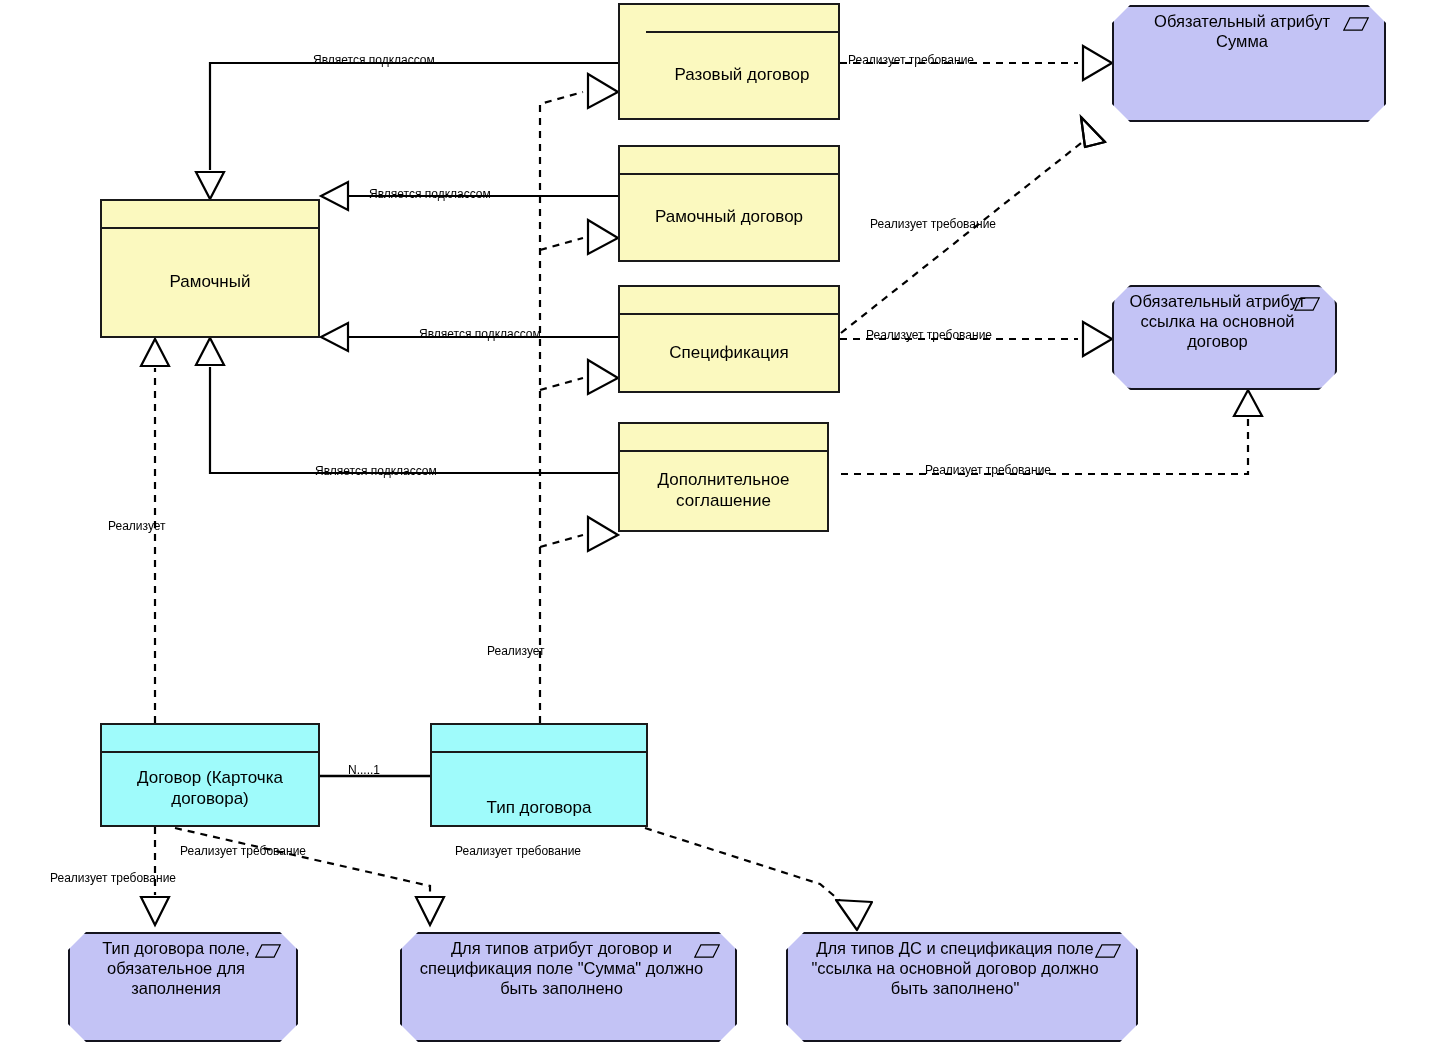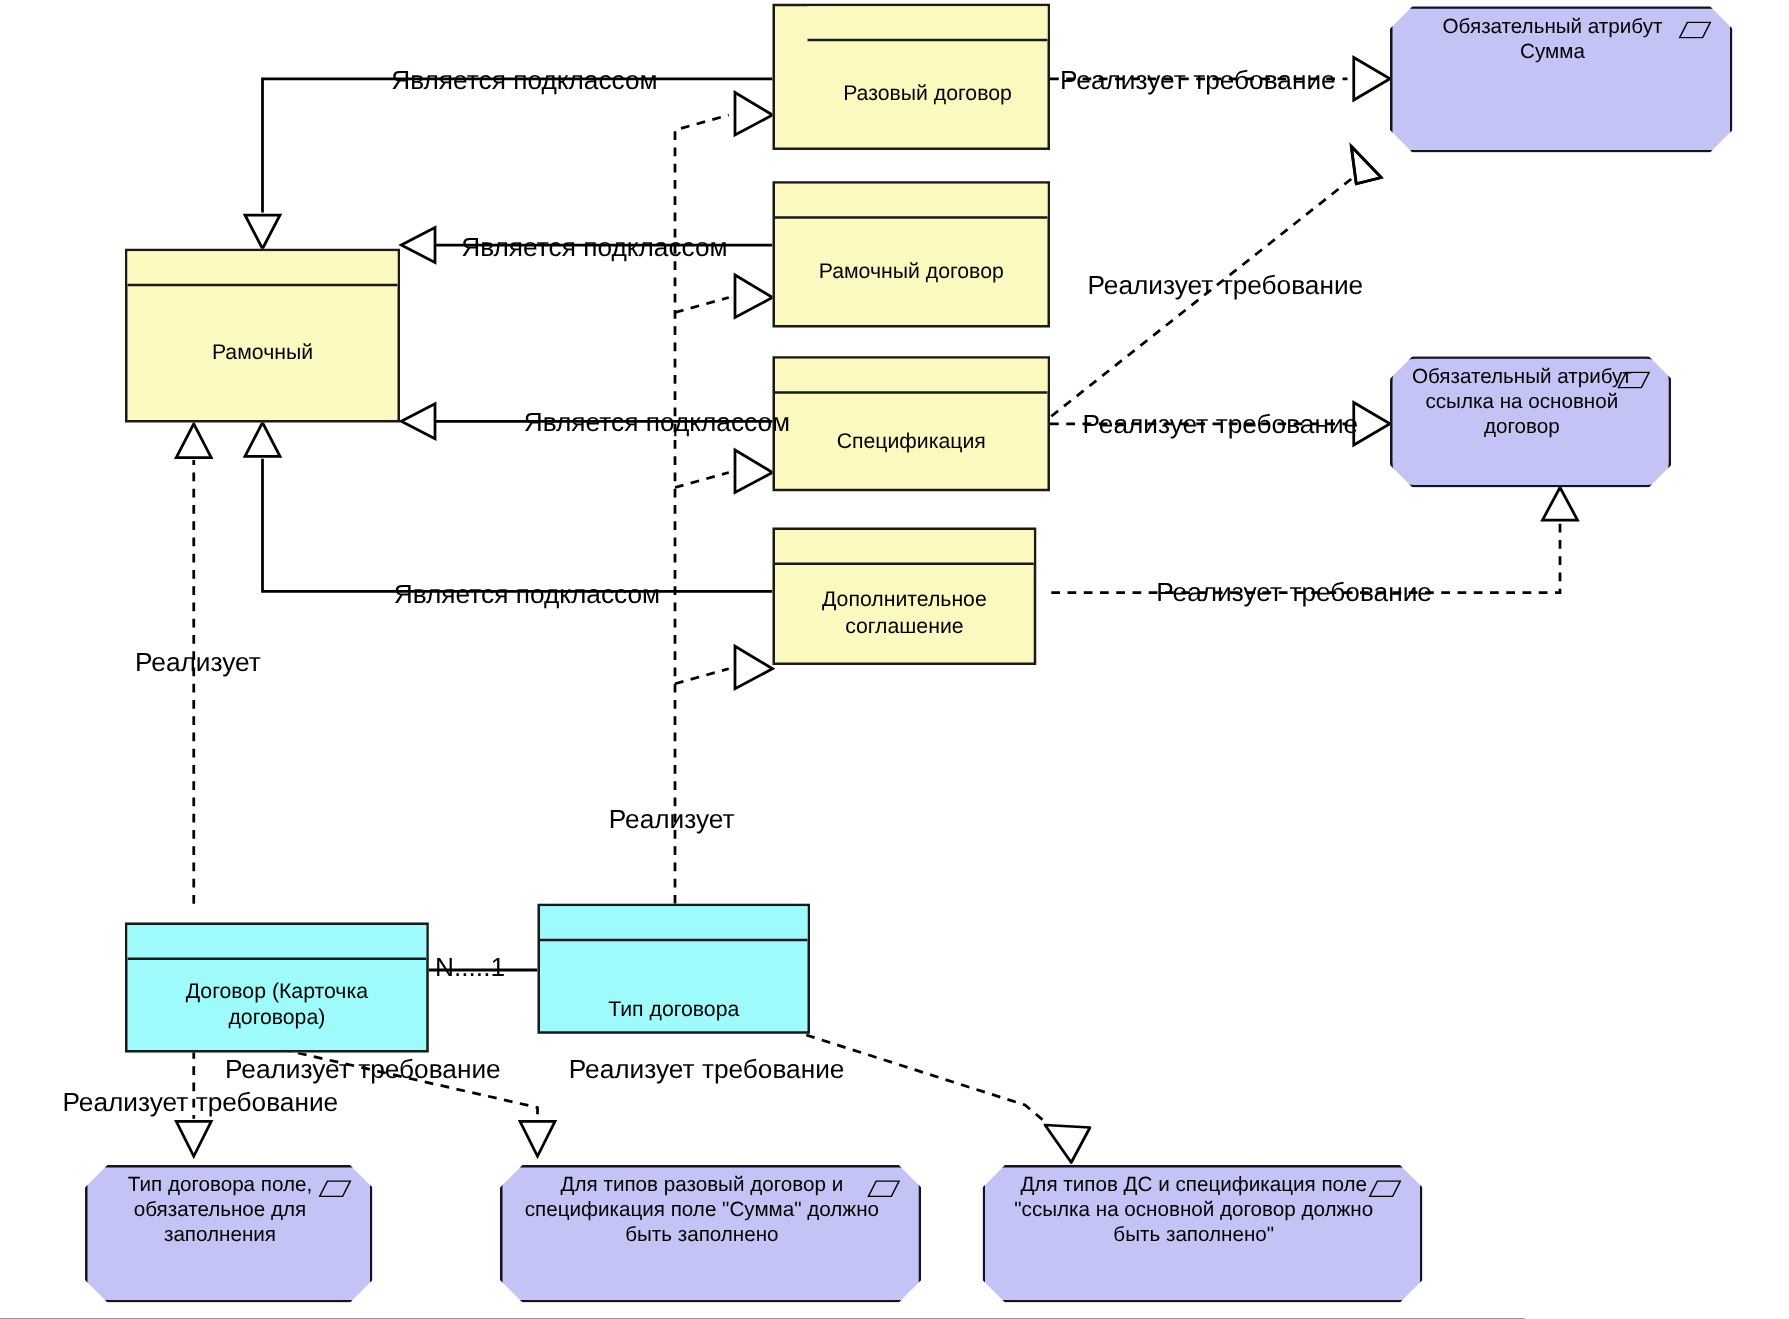--- a/index.html
+++ b/index.html
@@ -62,21 +62,21 @@
   .reqbox .corner-icon{
     position:absolute;
     top:10px;right:14px;
     width:28px;height:14px;
     z-index:4;
   }
 
   
   .lbl{
     position:absolute;
-    font-size:21px;
+    font-size:12px;
     color:#000;
     white-space:nowrap;
     background:transparent;
     z-index:6;
   }
   svg.wires{
     position:absolute;left:0;top:0;
     width:1431px;height:1055px;
     z-index:2;
     pointer-events:none;
@@ -194,21 +194,21 @@
   <div class="classbox yellow" style="left:618px;top:285px;width:222px;height:108px;">
     <div class="hdr"></div>
     <div class="body">Спецификация</div>
   </div>
 
   <div class="classbox yellow" style="left:618px;top:422px;width:211px;height:110px;">
     <div class="hdr"></div>
     <div class="body">Дополнительное соглашение</div>
   </div>
 
-  <div class="classbox cyan" style="left:100px;top:723px;width:243px;height:104px;margin-top:15px;">
+  <div class="classbox cyan" style="left:100px;top:723px;width:220px;height:104px;">
     <div class="hdr"></div>
     <div class="body">Договор (Карточка договора)</div>
   </div>
 
   <div class="classbox cyan" style="left:430px;top:723px;width:218px;height:104px;gap:39px;">
     <div class="hdr"></div>
     <div class="body">Тип договора</div>
   </div>
 
   <div class="reqbox" style="left:1112px;top:5px;width:274px;height:117px;">
@@ -229,21 +229,21 @@
     <svg class="corner-icon" viewBox="0 0 30 16">
       <path d="M8,1 L29,1 L22,15 L1,15 Z" fill="none" stroke="#000" stroke-width="1.3"></path>
     </svg>
     <span>Тип договора поле, обязательное для заполнения</span>
   </div>
 
   <div class="reqbox" style="left:400px;top:932px;width:337px;height:110px;">
     <svg class="corner-icon" viewBox="0 0 30 16">
       <path d="M8,1 L29,1 L22,15 L1,15 Z" fill="none" stroke="#000" stroke-width="1.3"></path>
     </svg>
-    <span>Для типов разовый договор и спецификация поле "Сумма" должно быть заполнено</span>
+    <span>Для типов атрибут договор и спецификация поле "Сумма" должно быть заполнено</span>
   </div>
 
   <div class="reqbox" style="left:786px;top:932px;width:352px;height:110px;">
     <svg class="corner-icon" viewBox="0 0 30 16">
       <path d="M8,1 L29,1 L22,15 L1,15 Z" fill="none" stroke="#000" stroke-width="1.3"></path>
     </svg>
     <span>Для типов ДС и спецификация поле "ссылка на основной договор должно быть заполнено"</span>
   </div>
 
   <div class="lbl" style="left:313px;top:53px;">Является подклассом</div>

